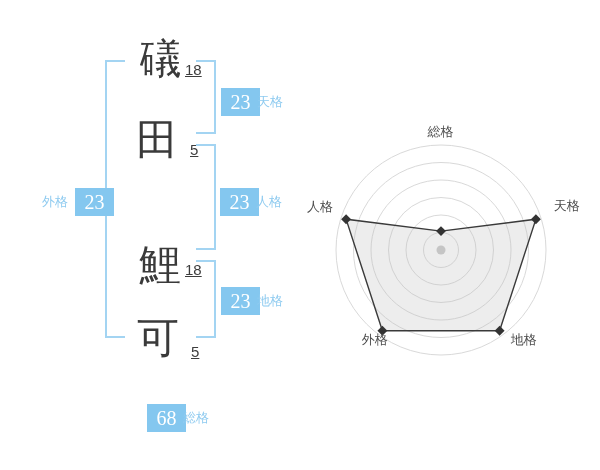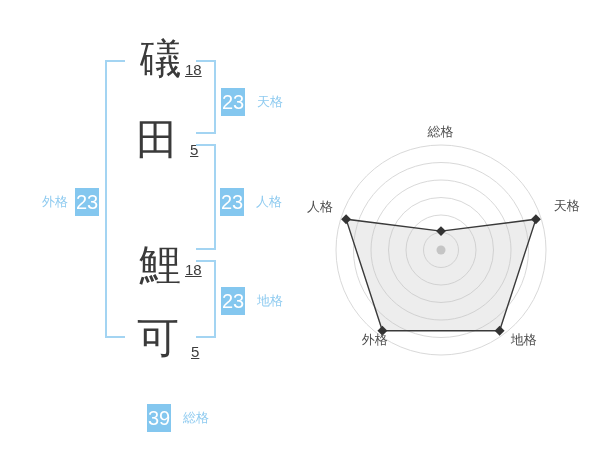--- a/index.html
+++ b/index.html
@@ -25,22 +25,22 @@
   .strokes.s4{left:191px;top:344px;}
   
   .bracket{position:absolute;box-sizing:border-box;border:2px solid #a3d4f2;}
   .bracket.left{border-right:none;left:105px;top:60px;width:20px;height:278px;}
   .bracket.right{border-left:none;left:196px;width:20px;}
   .bracket.tenkaku{top:60px;height:74px;}
   .bracket.jinkaku{top:144px;height:106px;}
   .bracket.chikaku{top:260px;height:78px;}
   
   .badge{
-    position:absolute;width:24px;height:28px;background:#84c7ef;color:#ffffff;
-    font-size:20px;line-height:28px;text-align:center;white-space:nowrap;
+    position:absolute;width:39px;height:28px;background:#84c7ef;color:#ffffff;
+    font-size:20px;line-height:28px;text-align:center;white-space:nowrap;font-family:Liberation Serif, serif;
   }
   .badge.tenkaku{left:221px;top:88px;}
   .badge.jinkaku{left:220px;top:188px;}
   .badge.chikaku{left:221px;top:287px;}
   .badge.gaikaku{left:75px;top:188px;}
   .badge.soukaku{left:147px;top:404px;}
   .kaku-label{
     position:absolute;font-size:13px;line-height:14px;color:#8fcbf0;white-space:nowrap;
   }
   .kaku-label.tenkaku{left:257px;top:95px;}
@@ -76,21 +76,21 @@
 
   <div class="badge jinkaku" style="background: rgb(132, 199, 239);">23</div>
   <div class="kaku-label jinkaku" style="color: rgb(143, 203, 240);">人格</div>
 
   <div class="badge chikaku" style="background: rgb(132, 199, 239);">23</div>
   <div class="kaku-label chikaku" style="color: rgb(143, 203, 240);">地格</div>
 
   <div class="kaku-label gaikaku" style="color: rgb(143, 203, 240);">外格</div>
   <div class="badge gaikaku" style="background: rgb(132, 199, 239);">23</div>
 
-  <div class="badge soukaku" style="background: rgb(132, 199, 239);">39</div>
+  <div class="badge soukaku" style="background: rgb(132, 199, 239);">68</div>
   <div class="kaku-label soukaku" style="color: rgb(143, 203, 240);">総格</div>
 
   <svg id="radar" xmlns="http://www.w3.org/2000/svg" width="290" height="255">
       <circle cx="141" cy="140" r="105.0" fill="none" stroke="#d9d9d9" stroke-width="1"></circle>
       <circle cx="141" cy="140" r="87.5" fill="none" stroke="#d9d9d9" stroke-width="1"></circle>
       <circle cx="141" cy="140" r="70.0" fill="none" stroke="#d9d9d9" stroke-width="1"></circle>
       <circle cx="141" cy="140" r="52.5" fill="none" stroke="#d9d9d9" stroke-width="1"></circle>
       <circle cx="141" cy="140" r="35.0" fill="none" stroke="#d9d9d9" stroke-width="1"></circle>
       <circle cx="141" cy="140" r="17.5" fill="none" stroke="#d9d9d9" stroke-width="1"></circle>
       <polygon points="141.0,121.1 235.9,109.2 199.6,220.7 82.4,220.7 46.1,109.2" fill="rgba(190,190,190,0.28)" stroke="#3a3a3a" stroke-width="1.4"></polygon>

